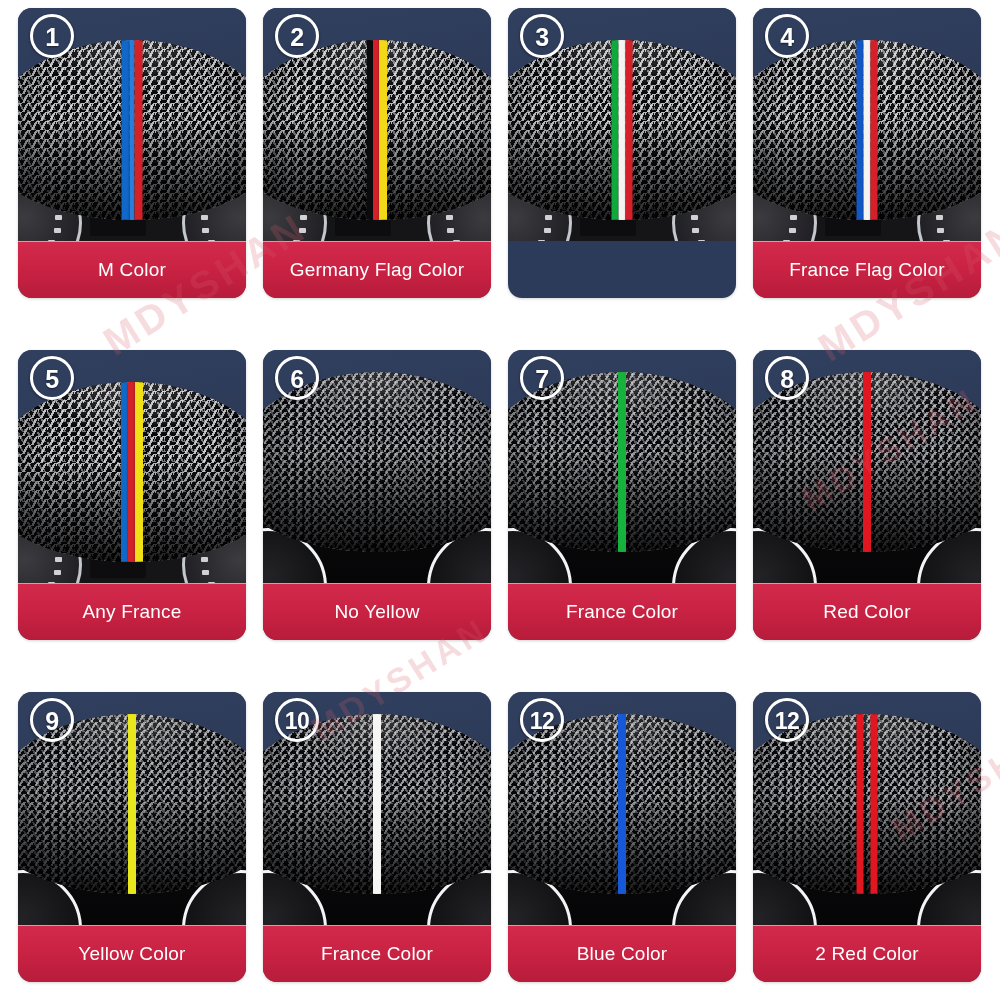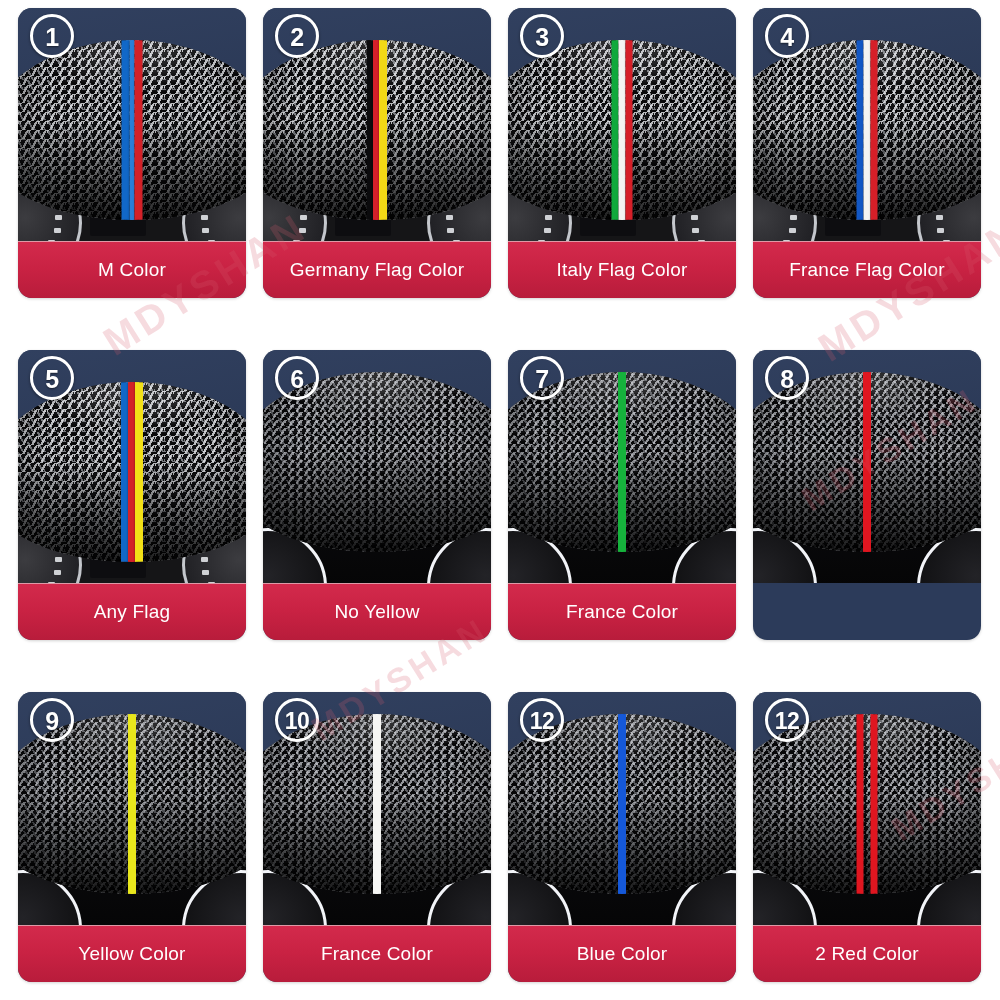--- a/index.html
+++ b/index.html
@@ -343,21 +343,20 @@
           <div class="weave"></div>
           <div class="stripe-group">
             <div class="stripe" style="width: 7px; background: rgb(16, 169, 60);"></div>
             <div class="stripe" style="width: 7px; background: rgb(244, 244, 242);"></div>
             <div class="stripe" style="width: 7px; background: rgb(214, 31, 40);"></div>
           </div>
           <div class="shade"></div>
         </div>
         <div class="badge">3</div>
       </div>
-      <div class="caption">Italy Flag Color</div>
     </div>
     <div class="option-card">
       <div class="photo">
         <div class="dash-bright">
           <div class="gauge left">
             <div class="tick" style="left: 71.8548px; top: 23.9545px;"></div>
             <div class="tick" style="left: 80.0202px; top: 34.038px;"></div>
             <div class="tick" style="left: 83.8137px; top: 46.446px;"></div>
             <div class="tick" style="left: 82.6829px; top: 59.3717px;"></div>
             <div class="tick" style="left: 76.7924px; top: 70.9325px;"></div>
@@ -405,21 +404,21 @@
           <div class="weave"></div>
           <div class="stripe-group">
             <div class="stripe" style="width: 7px; background: rgb(17, 104, 200);"></div>
             <div class="stripe" style="width: 7px; background: rgb(211, 33, 40);"></div>
             <div class="stripe" style="width: 8px; background: rgb(242, 224, 23);"></div>
           </div>
           <div class="shade"></div>
         </div>
         <div class="badge">5</div>
       </div>
-      <div class="caption">Any Flag</div>
+      <div class="caption">Any France</div>
     </div>
     <div class="option-card">
       <div class="photo">
         <div class="dash-dark">
           <div class="hood"></div>
           <div class="arc left"></div>
           <div class="arc right"></div>
           <div class="lamp a"></div>
           <div class="lamp b"></div>
         </div>
@@ -462,20 +461,21 @@
         </div>
         <div class="rim dark">
           <div class="weave"></div>
           <div class="stripe-group">
             <div class="stripe" style="width: 8px; background: rgb(224, 22, 32);"></div>
           </div>
           <div class="shade"></div>
         </div>
         <div class="badge">8</div>
       </div>
+      <div class="caption">Red Color</div>
     </div>
     <div class="option-card">
       <div class="photo">
         <div class="dash-dark">
           <div class="hood"></div>
           <div class="arc left"></div>
           <div class="arc right"></div>
           <div class="lamp a"></div>
           <div class="lamp b"></div>
         </div>

